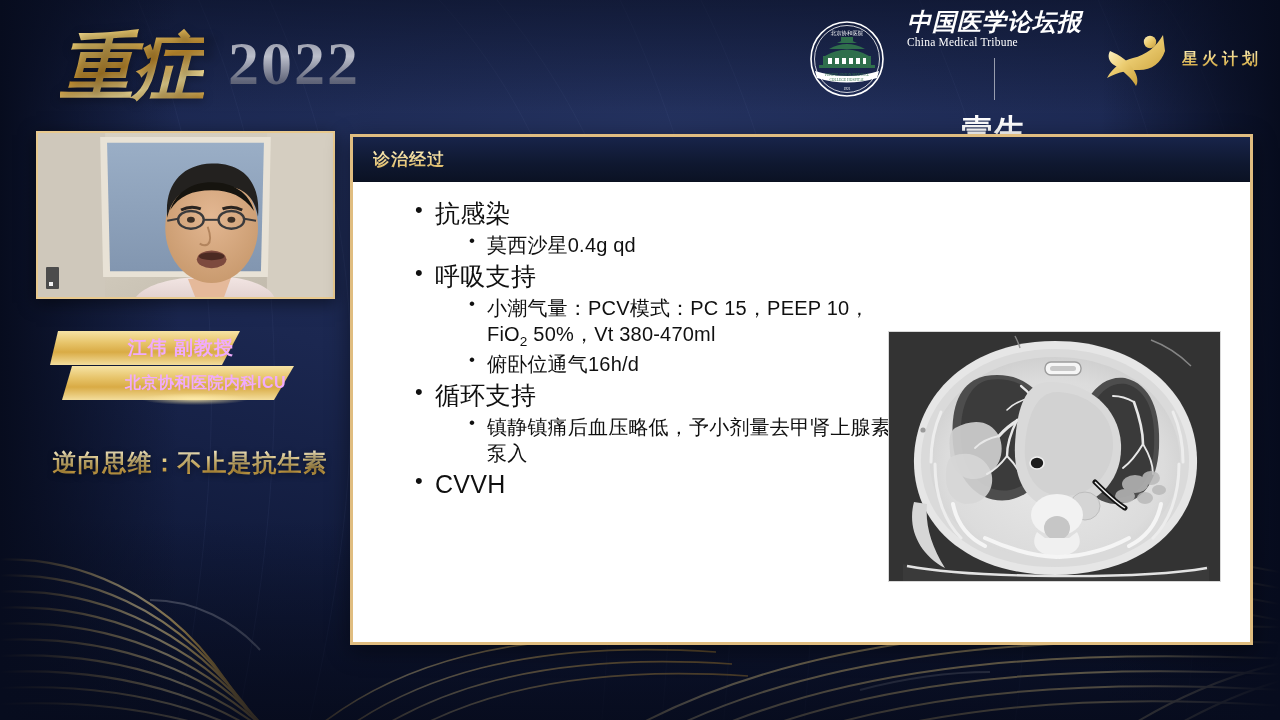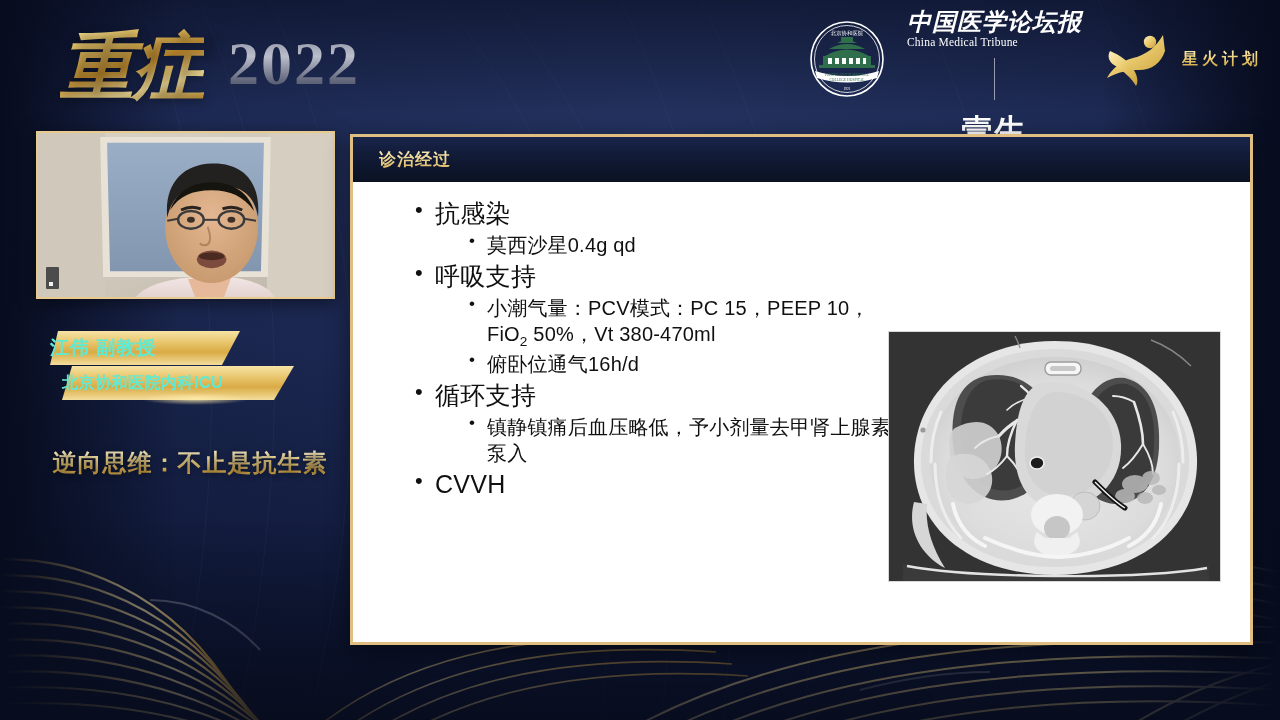--- a/index.html
+++ b/index.html
@@ -105,21 +105,21 @@
   .ribbon{ position:absolute; height:34px; display:flex; align-items:center; }
   .ribbon .rb-bg{
     position:absolute; inset:0;
     background:linear-gradient(180deg,#f6e3a5 0%,#e7c46a 35%,#d9ab45 62%,#f3dd9c 100%);
     box-shadow:0 2px 7px rgba(0,0,0,.45);
   }
   #ribbon1{ left:50px; top:331px; width:190px; }
   #ribbon1 .rb-bg{ clip-path:polygon(8px 0, 100% 0, calc(100% - 18px) 100%, 0 100%); }
   #ribbon2{ left:62px; top:366px; width:232px; }
   #ribbon2 .rb-bg{ clip-path:polygon(10px 0, 100% 0, calc(100% - 20px) 100%, 0 100%); }
-  .rb-text{ position:relative; z-index:2; width:100%; text-align:left; color:#5eead4; }
+  .rb-text{ position:relative; z-index:2; width:100%; text-align:right; color:#f0abfc; }
   #ribbon1 .rb-text{ font-size:19px; font-weight:700; letter-spacing:1px; padding-right:6px; }
   #ribbon2 .rb-text{ font-size:16px; font-weight:700; letter-spacing:.5px; padding-right:8px; }
   .rb-glow{
     position:absolute; left:120px; top:392px; width:150px; height:14px;
     background:radial-gradient(50% 60% at 50% 50%, rgba(255,236,170,.85) 0%, rgba(255,225,140,0) 72%);
   }
 
   #talktitle{
     position:absolute; left:40px; top:447px; width:300px;
     font-size:24px; font-weight:700; letter-spacing:1px; text-align:center;
@@ -131,21 +131,21 @@
 
   
   #slide{
     position:absolute; left:350px; top:134px; width:903px; height:511px;
     border:3px solid #e0bd80; background:#ffffff;
     box-shadow:0 6px 22px rgba(0,0,0,.45);
   }
   #slide-head{
     height:45px; background:linear-gradient(180deg,#141f3f 0%,#0e1730 55%,#182murky 100%);
     background:linear-gradient(180deg,#18244a 0%,#0f1830 60%,#0b1224 100%);
-    display:flex; align-items:center; padding-left:26px;
+    display:flex; align-items:center; padding-left:20px;
     border-bottom:1px solid #0a1020;
   }
   #slide-head .ht{
     font-size:17px; font-weight:700; letter-spacing:1px;
     color:transparent;
     background:linear-gradient(180deg,#fdf0c1 0%,#ecd18b 55%,#d7b058 100%);
     -webkit-background-clip:text; background-clip:text;
   }
   #slide-body{ position:relative; height:463px; }
 

